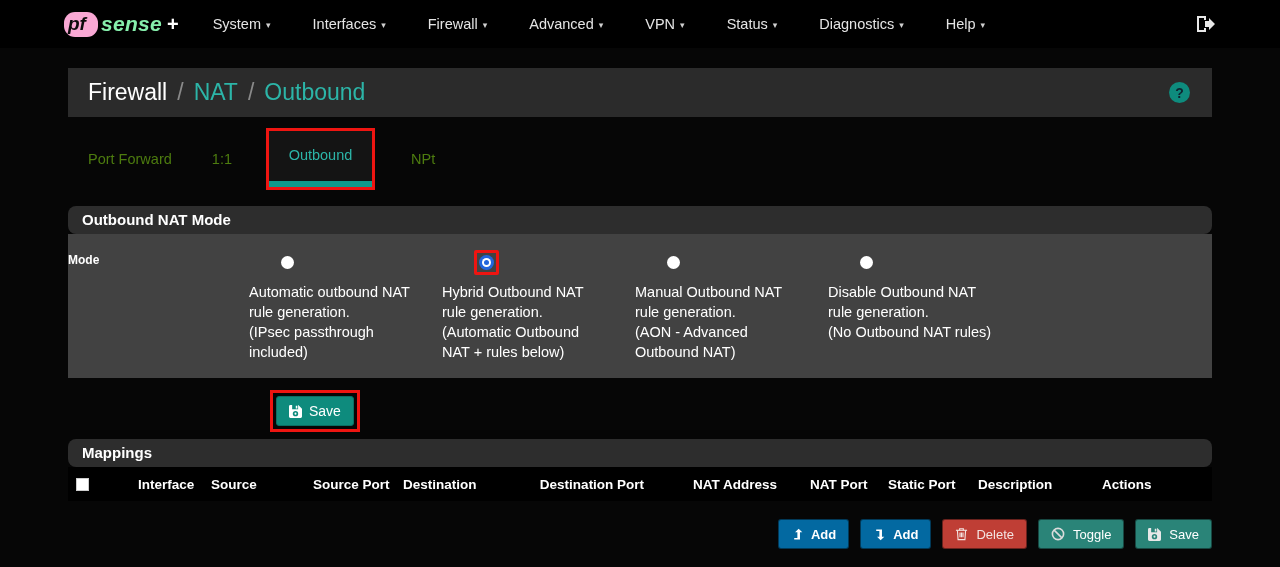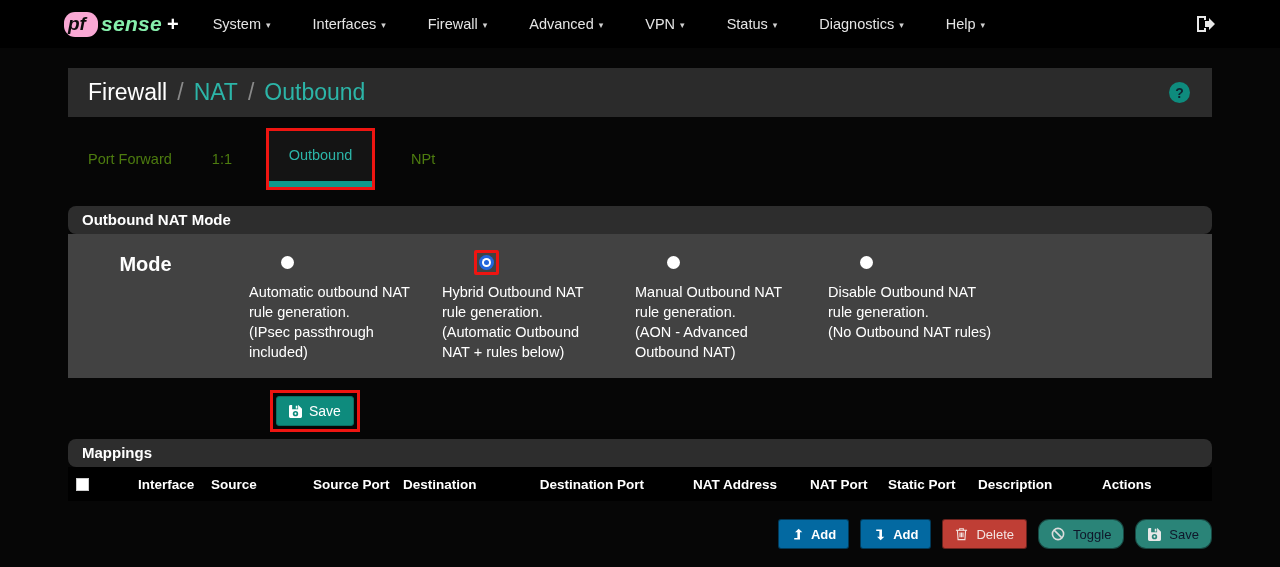--- a/index.html
+++ b/index.html
@@ -40,21 +40,21 @@
     background:#141414; color:#2cb5a8; font-size:14.5px; border-bottom:6px solid #0f9a8c;
     padding:0 16px 3px; cursor:pointer; }
 
   
   .panel { margin-top:16px; }
   .panel-heading { background:#2d2d2d; color:#fff; font-weight:bold; font-size:15px;
     padding:5px 14px; line-height:18px;border-radius:8px; }
   .panel-body { background:#424242; padding:14px 0 16px; min-height:131px; }
 
   .form-row { display:flex; }
-  .form-label { width:169px; text-align:center; color:#fff; font-weight:bold; font-size:20px;
+  .form-label { width:169px; text-align:left; color:#fff; font-weight:bold; font-size:12px;
     padding-right:14px; padding-top:5px; }
   .options { display:flex; margin-left:12px; }
   .option { width:193px; }
   .radio-row { height:28px; display:flex; align-items:center; margin-left:32px; }
   .radio { width:13px; height:13px; border-radius:50%; background:#fff; cursor:pointer; }
   .radio-annot { border:3px solid #ee1511; padding:2px; display:inline-flex; border-radius:2px; }
   .radio-selected { width:15px; height:15px; border-radius:50%; background:#2265dc;
     display:flex; align-items:center; justify-content:center; cursor:pointer; }
   .radio-ring { width:9px; height:9px; border-radius:50%; background:#fff;
     display:flex; align-items:center; justify-content:center; }
@@ -77,21 +77,21 @@
   .th-c1{width:73px;} .th-c2{width:102px;} .th-c3{width:90px;} .th-c4{width:88px;}
   .th-c5{width:202px;text-align:center;} .th-c6{width:117px;} .th-c7{width:78px;} .th-c8{width:90px;}
   .th-c9{width:124px;} .th-c10{width:110px;}
 
   
   .footer-btns { display:flex; justify-content:flex-end; gap:11px; margin-top:18px; }
   .fbtn { height:30px; display:inline-flex; align-items:center; gap:8px; padding:0 12px;
     border-radius:3px; font-size:13px; color:#fff; cursor:pointer; border:1px solid rgba(0,0,0,.45); }
   .fbtn-add { background:#0369a1; font-weight:bold; }
   .fbtn-delete { background:#bf3e35; color:#f3e3e1; }
-  .fbtn-muted { background:#2a8478; color:#0f172a;border-radius:11px; }
+  .fbtn-muted { background:#2a8478; color:#ffffff; }
   .icon { display:inline-flex; align-items:center; }
 </style>
 </head>
 <body>
 
 <nav class="navbar">
   <div class="brand">
     <span class="brand-tile">pf</span>
     <span class="brand-text">sense</span>
     <span class="brand-plus">+</span>

